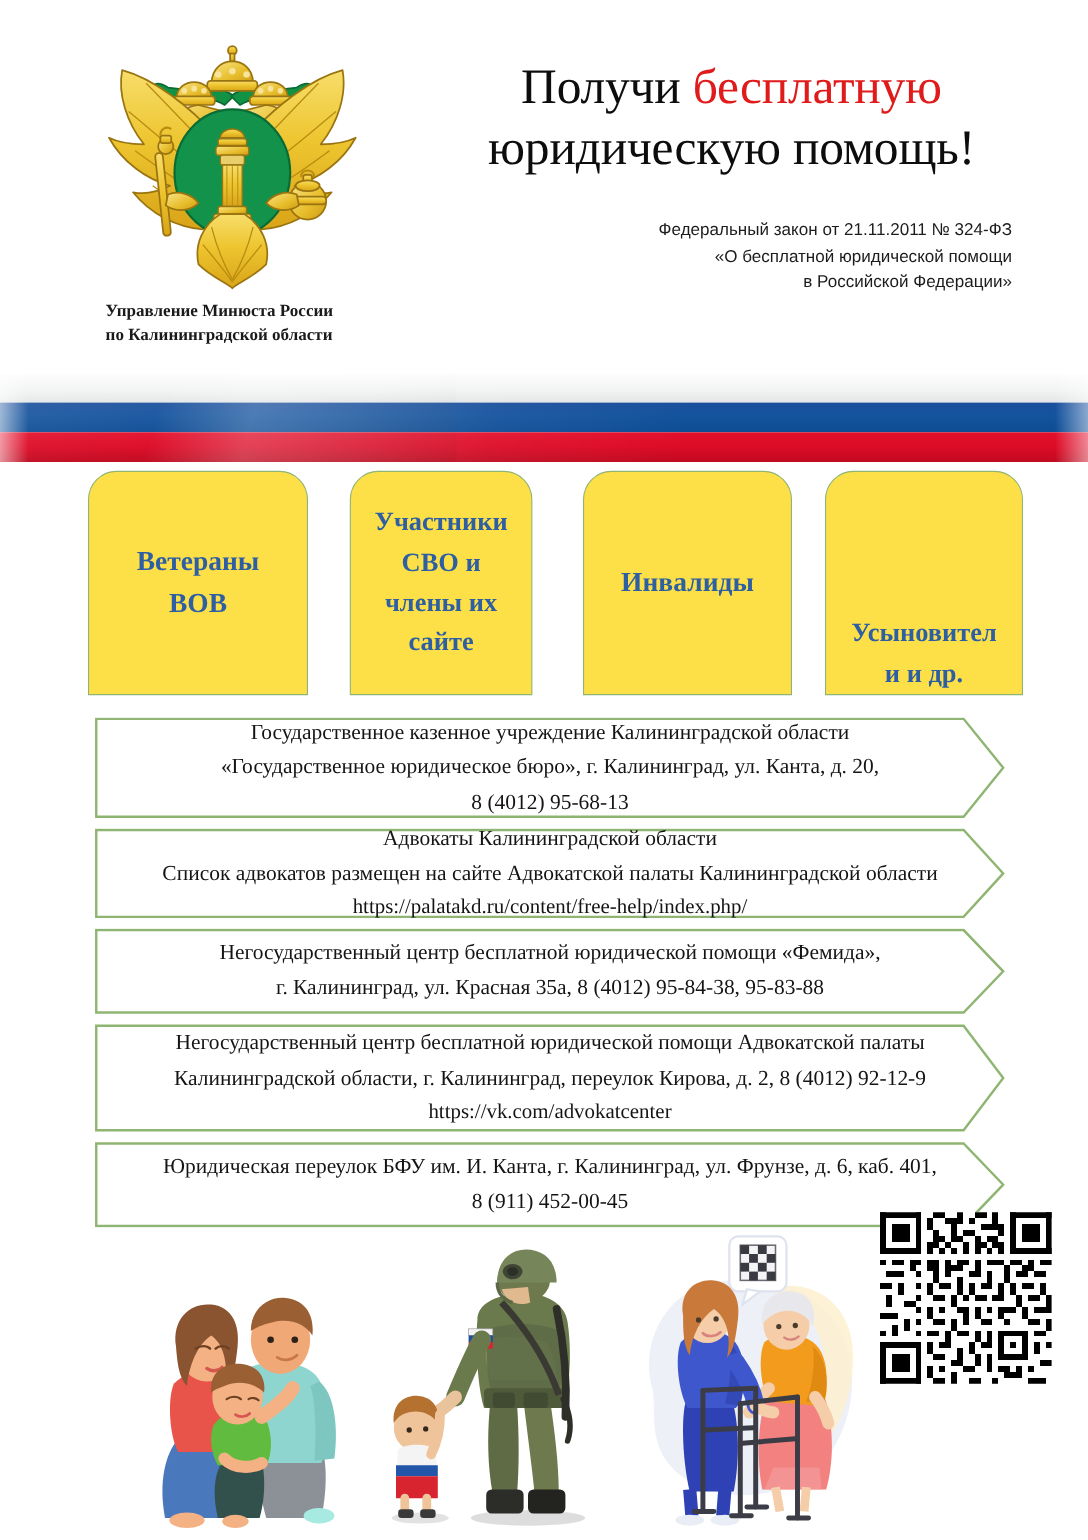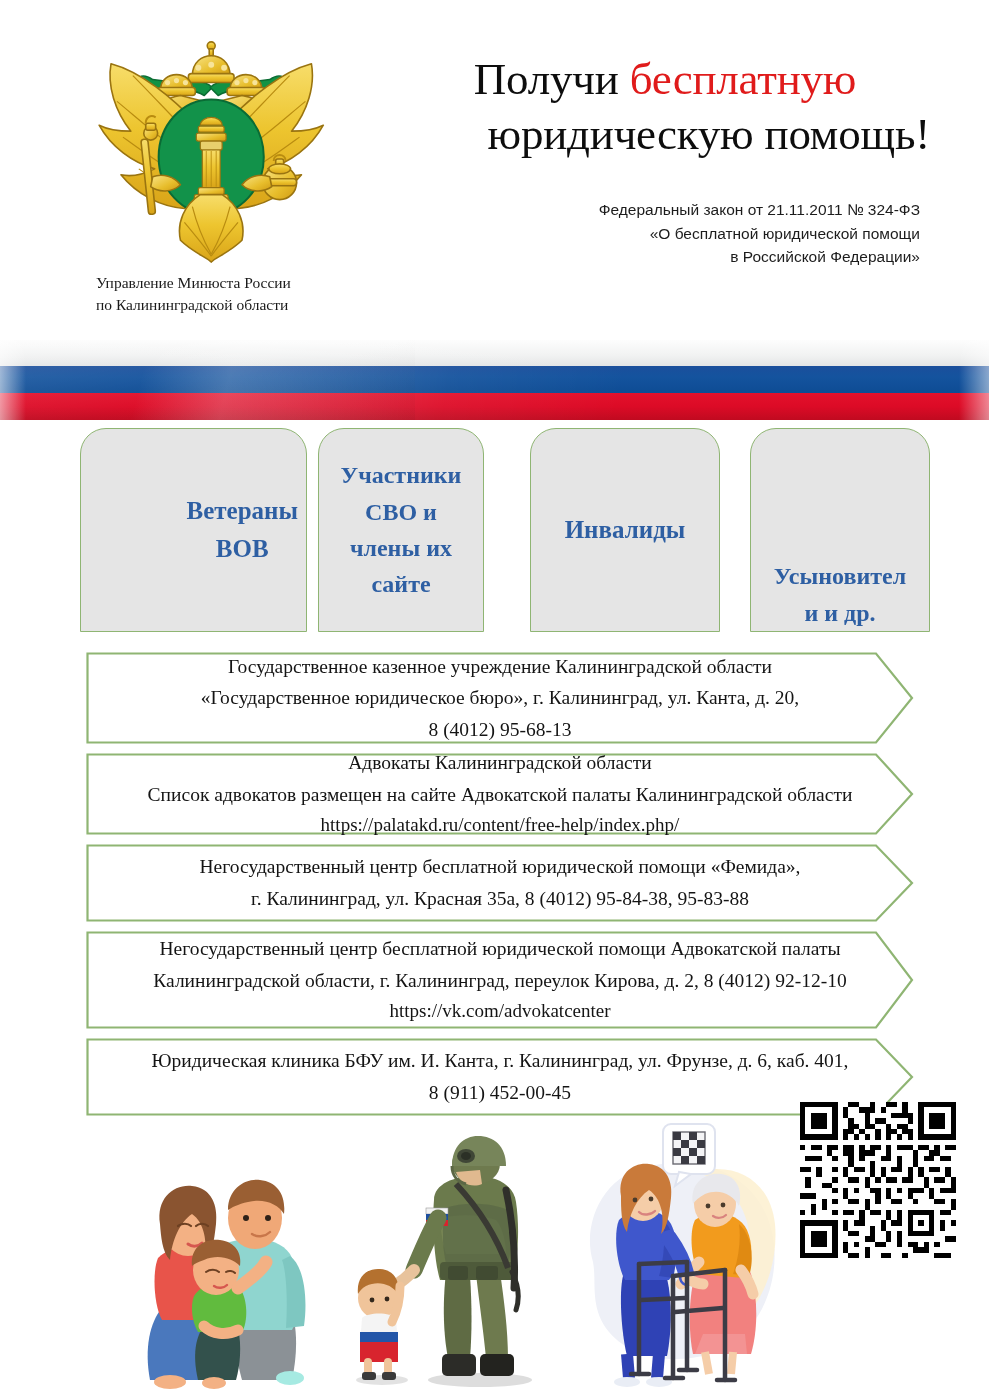--- a/index.html
+++ b/index.html
@@ -14,31 +14,31 @@
 
   
   .header{position:relative;height:332px;background:#fff;}
   .emblem-wrap{position:absolute;left:88px;top:28px;width:300px;height:248px;}
   .emblem-wrap svg{display:block;width:100%;height:100%;}
   .ministry-label{
     position:absolute;left:96px;top:272px;width:320px;
     font-size:15.5px;line-height:1.45;color:#1a1a1a;
     font-family:"Liberation Serif", serif;
   }
-  .ministry-label div{white-space:nowrap;}
+  .ministry-label div{white-space:nowrap;font-weight:bold;}
 
   .title-block{position:absolute;left:370px;top:52px;width:560px;text-align:right;}
   .title-line{
     font-size:45px;line-height:1.22;color:#0d0d0d;
     font-family:"Liberation Serif", serif;
     letter-spacing:-0.2px;white-space:nowrap;
   }
   .title-line .accent{color:#e01b1b;font-weight:normal;}
   .title-line.l1{text-align:center;padding-left:30px;}
-  .title-line.l2{padding-left:30px;}
+  .title-line.l2{text-align:center;padding-left:30px;}
   .law-block{
     position:absolute;left:470px;top:198px;width:450px;text-align:right;
     font-family:"Liberation Sans", sans-serif;
     font-size:15.5px;line-height:1.52;color:#1c1c1c;
   }
   .law-block div{white-space:nowrap;text-align:right;}
 
   
   .band{position:absolute;left:0;top:340px;width:989px;height:80px;overflow:hidden;}
   .band .stripe{position:absolute;left:0;width:100%;}
@@ -60,31 +60,31 @@
     background:linear-gradient(90deg,rgba(255,255,255,0.55),rgba(255,255,255,0));}
   .band .edgefade-r{position:absolute;right:0;top:0;width:30px;height:100%;
     background:linear-gradient(270deg,rgba(255,255,255,0.5),rgba(255,255,255,0));}
 
   
   .cats{position:absolute;left:0;top:428px;width:989px;height:210px;}
   .cat{
     position:absolute;top:0;height:204px;
     border:1.6px solid #8fb573;
     border-radius:26px 26px 0 0;
-    background:#e5e5e5;
+    background:#fde047;
     display:flex;align-items:center;justify-content:center;
     box-sizing:border-box;
   }
   .cat .txt{
     color:#2e5fa3;font-weight:bold;
     font-family:"Liberation Serif", serif;
     font-size:25px;line-height:1.52;text-align:center;
     padding:0 8px;
   }
-  .cat.c1{left:80px;width:227px;justify-content:flex-end;}
+  .cat.c1{left:80px;width:200px;}
   .cat.c2{left:318px;width:166px;}
   .cat.c3{left:530px;width:190px;}
   .cat.c4{left:750px;width:180px;align-items:flex-end;}
   .cat.c2 .txt{font-size:24px;}
   .cat.c4 .txt{font-size:24px;}
 
   
   .banners{position:absolute;left:0;top:652px;width:825px;}
   .banner{
     position:relative;margin:0 0 9px 0;
@@ -342,33 +342,33 @@
     </div>
 
     <div class="banner b4">
       <div class="shape">
         <svg viewBox="0 0 828 98" preserveAspectRatio="none">
           <polygon points="1.5,1.5 790,1.5 826,49 790,96.5 1.5,96.5" fill="#ffffff" stroke="#8fb573" stroke-width="2.2"></polygon>
         </svg>
       </div>
       <div class="content">
         <div>Негосударственный центр бесплатной юридической помощи Адвокатской палаты</div>
-        <div>Калининградской области, г. Калининград, переулок Кирова, д. 2, 8 (4012) 92-12-10</div>
+        <div>Калининградской области, г. Калининград, переулок Кирова, д. 2, 8 (4012) 92-12-9</div>
         <div class="url">https://vk.com/advokatcenter</div>
       </div>
     </div>
 
     <div class="banner b5">
       <div class="shape">
         <svg viewBox="0 0 828 78" preserveAspectRatio="none">
           <polygon points="1.5,1.5 790,1.5 826,39 790,76.5 1.5,76.5" fill="#ffffff" stroke="#8fb573" stroke-width="2.2"></polygon>
         </svg>
       </div>
       <div class="content">
-        <div>Юридическая клиника БФУ им. И. Канта, г. Калининград, ул. Фрунзе, д. 6, каб. 401,</div>
+        <div>Юридическая переулок БФУ им. И. Канта, г. Калининград, ул. Фрунзе, д. 6, каб. 401,</div>
         <div>8 (911) 452-00-45</div>
       </div>
     </div>
   </div>
 
   <div class="illus">
 
     <div class="ill ill-family">
       <svg viewBox="0 0 250 260" xmlns="http://www.w3.org/2000/svg">
         <g>

